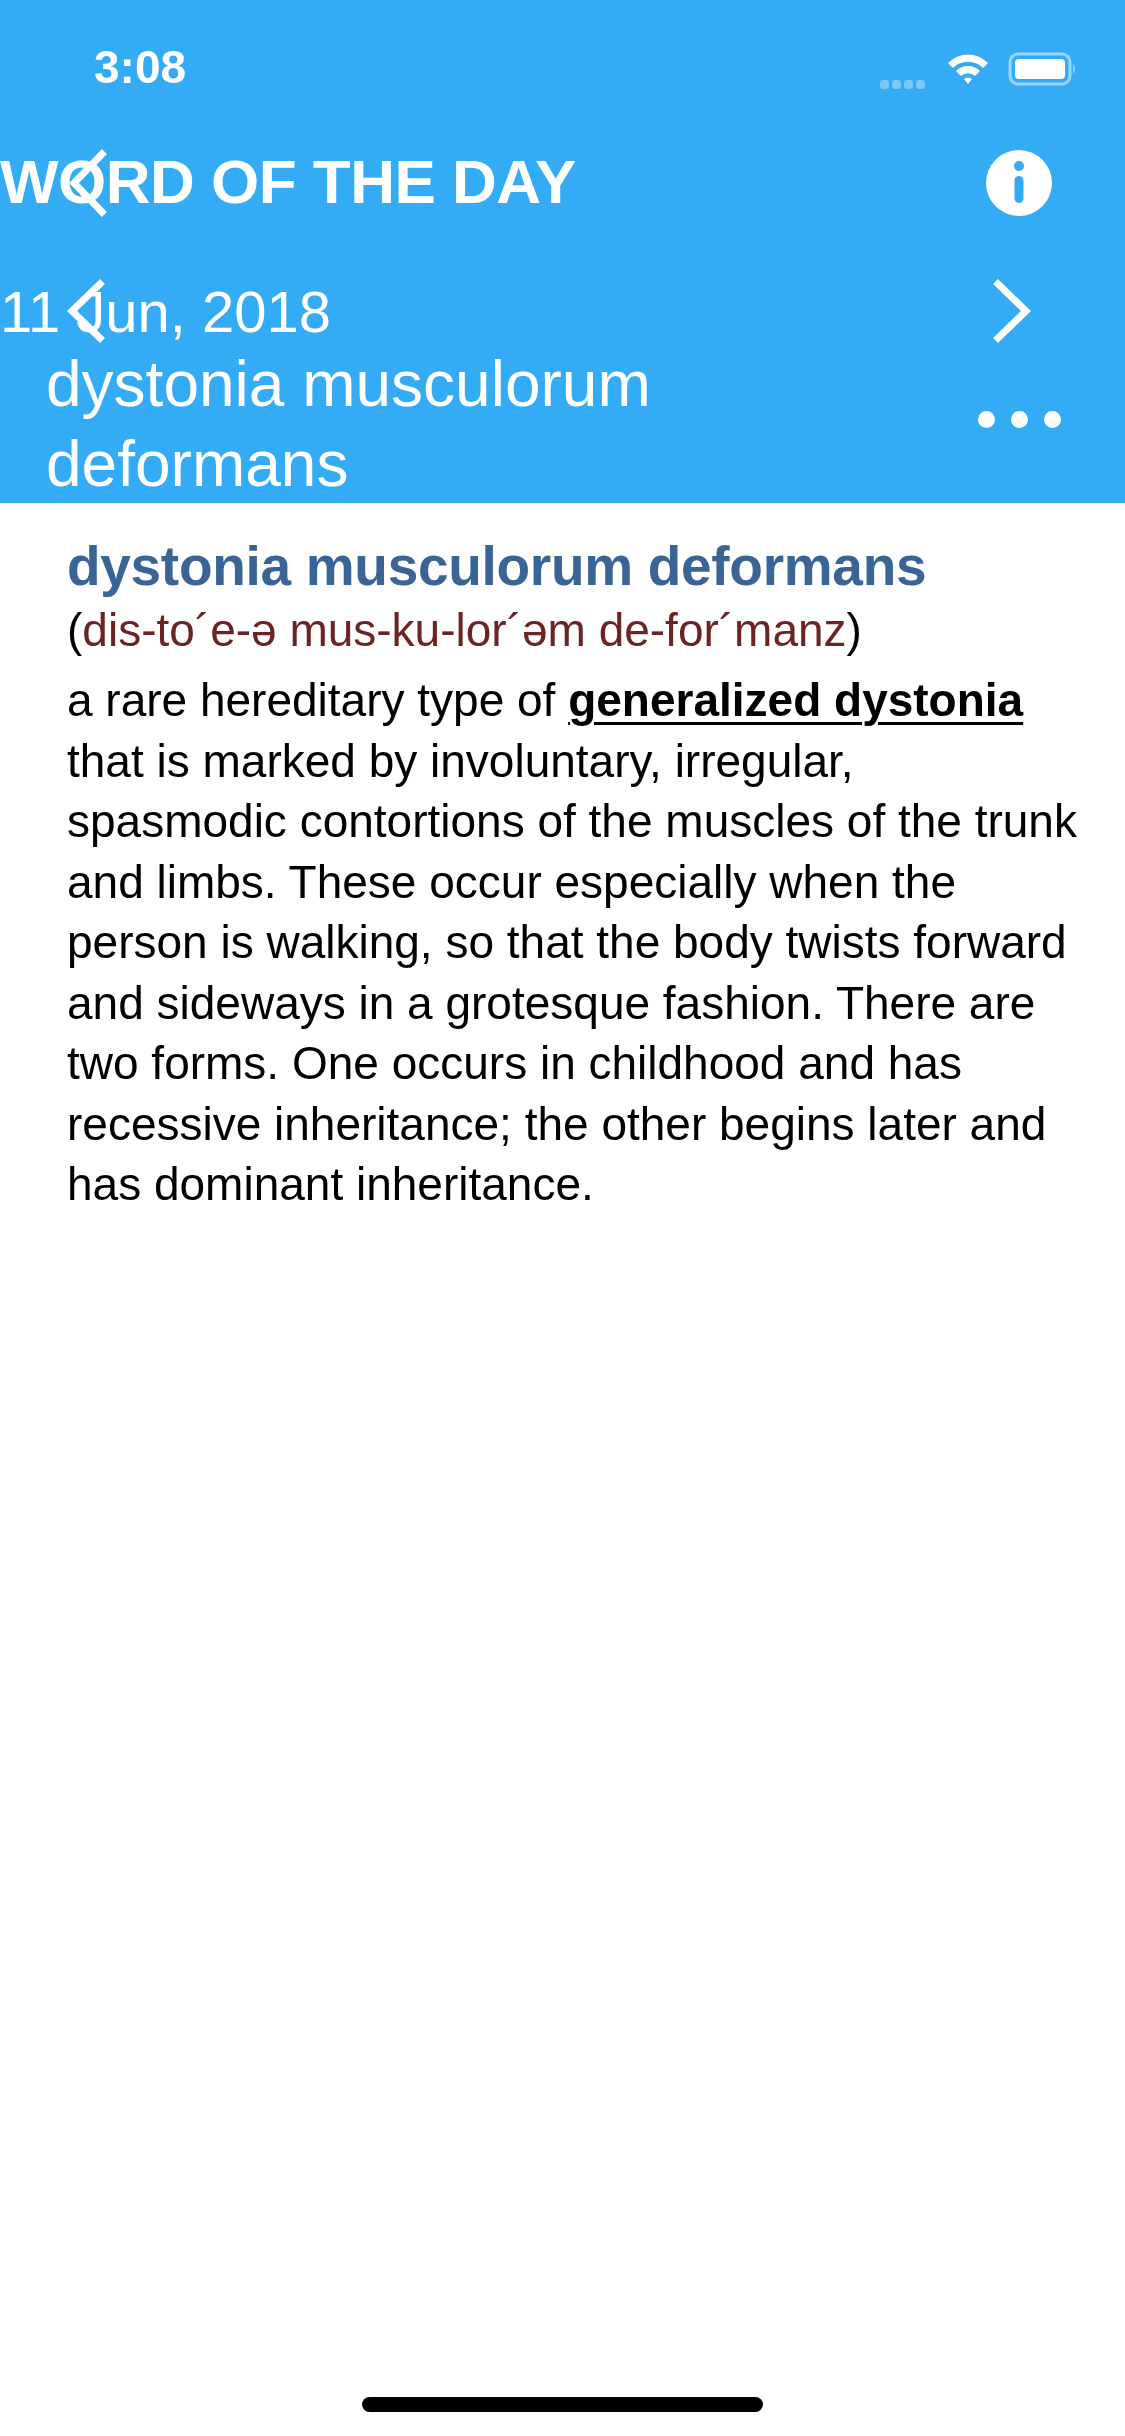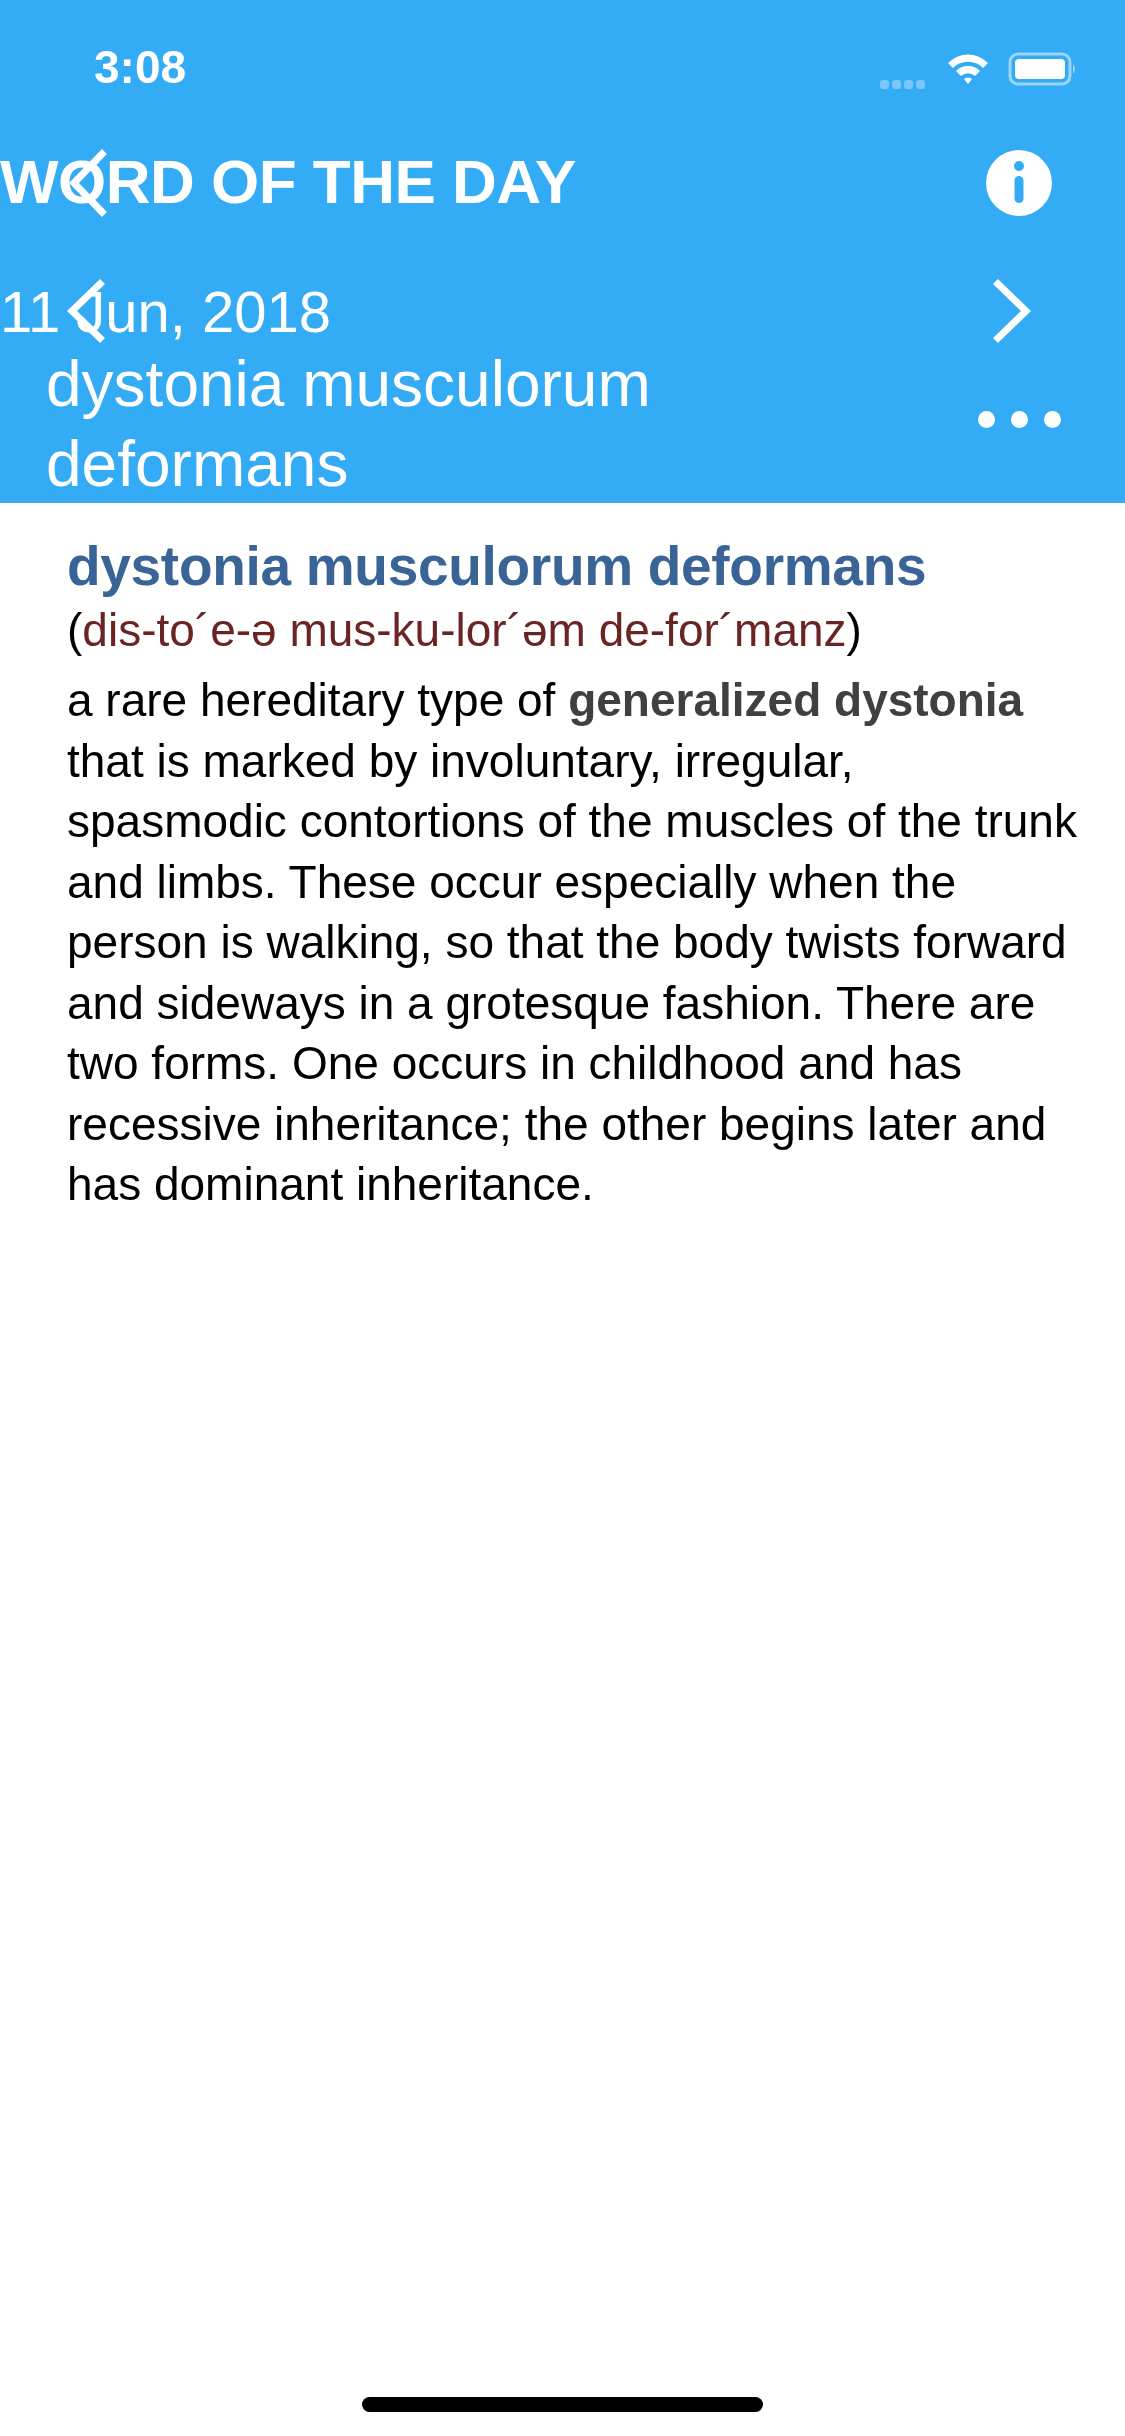--- a/index.html
+++ b/index.html
@@ -47,21 +47,21 @@
   .content { position: absolute; left: 67px; top: 530px; width: 1010px; }
   .headword {
     font-size: 55px; font-weight: 700; color: #3a6496; line-height: 72px; letter-spacing: -0.3px;
   }
   .pron { font-size: 46px; line-height: 56px; color: #000; }
   .pron .ph { color: #6a2424; }
   .definition {
     margin-top: 12px; font-size: 46px; line-height: 60.5px; color: #000;
   }
   .definition a {
-    color: #404040; font-weight: 700; text-decoration-thickness: 3px;
+    color: #000000; font-weight: 700; text-decoration: underline; text-decoration-thickness: 3px;
     text-underline-offset: 6px;
   }
   .home-indicator {
     position: absolute; left: 362px; top: 2397px; width: 401px; height: 15px;
     background: #000; border-radius: 8px;
   }
 </style>
 </head>
 <body>
 

